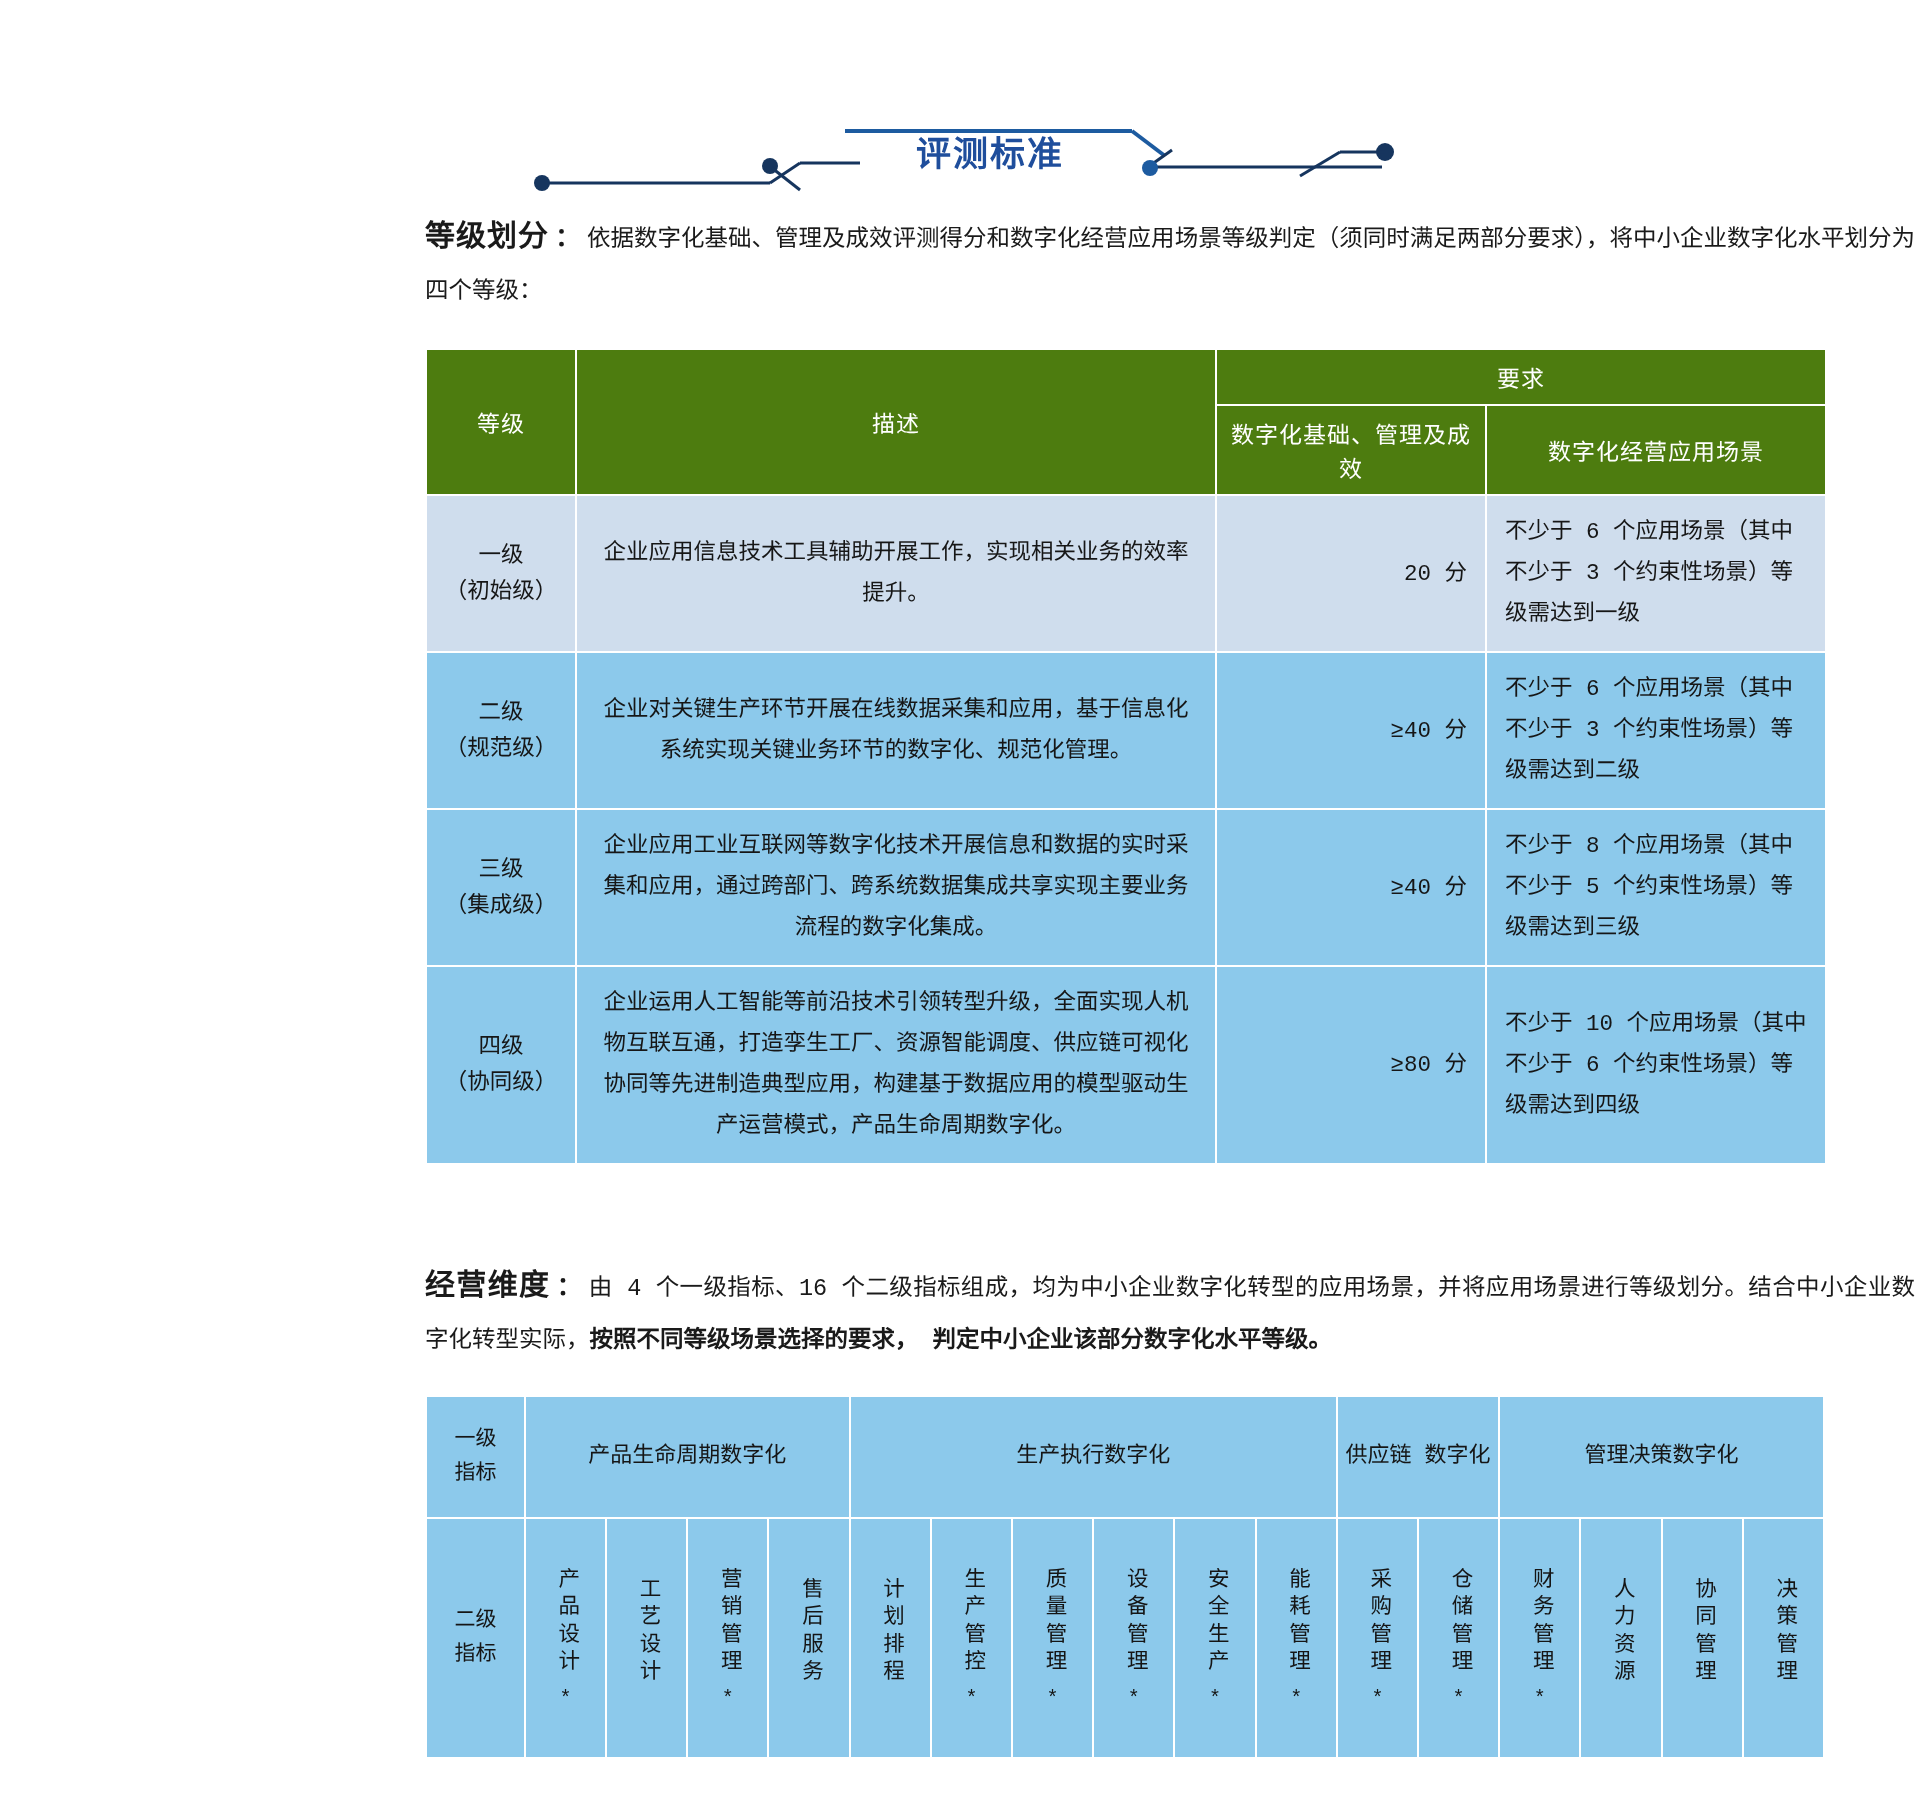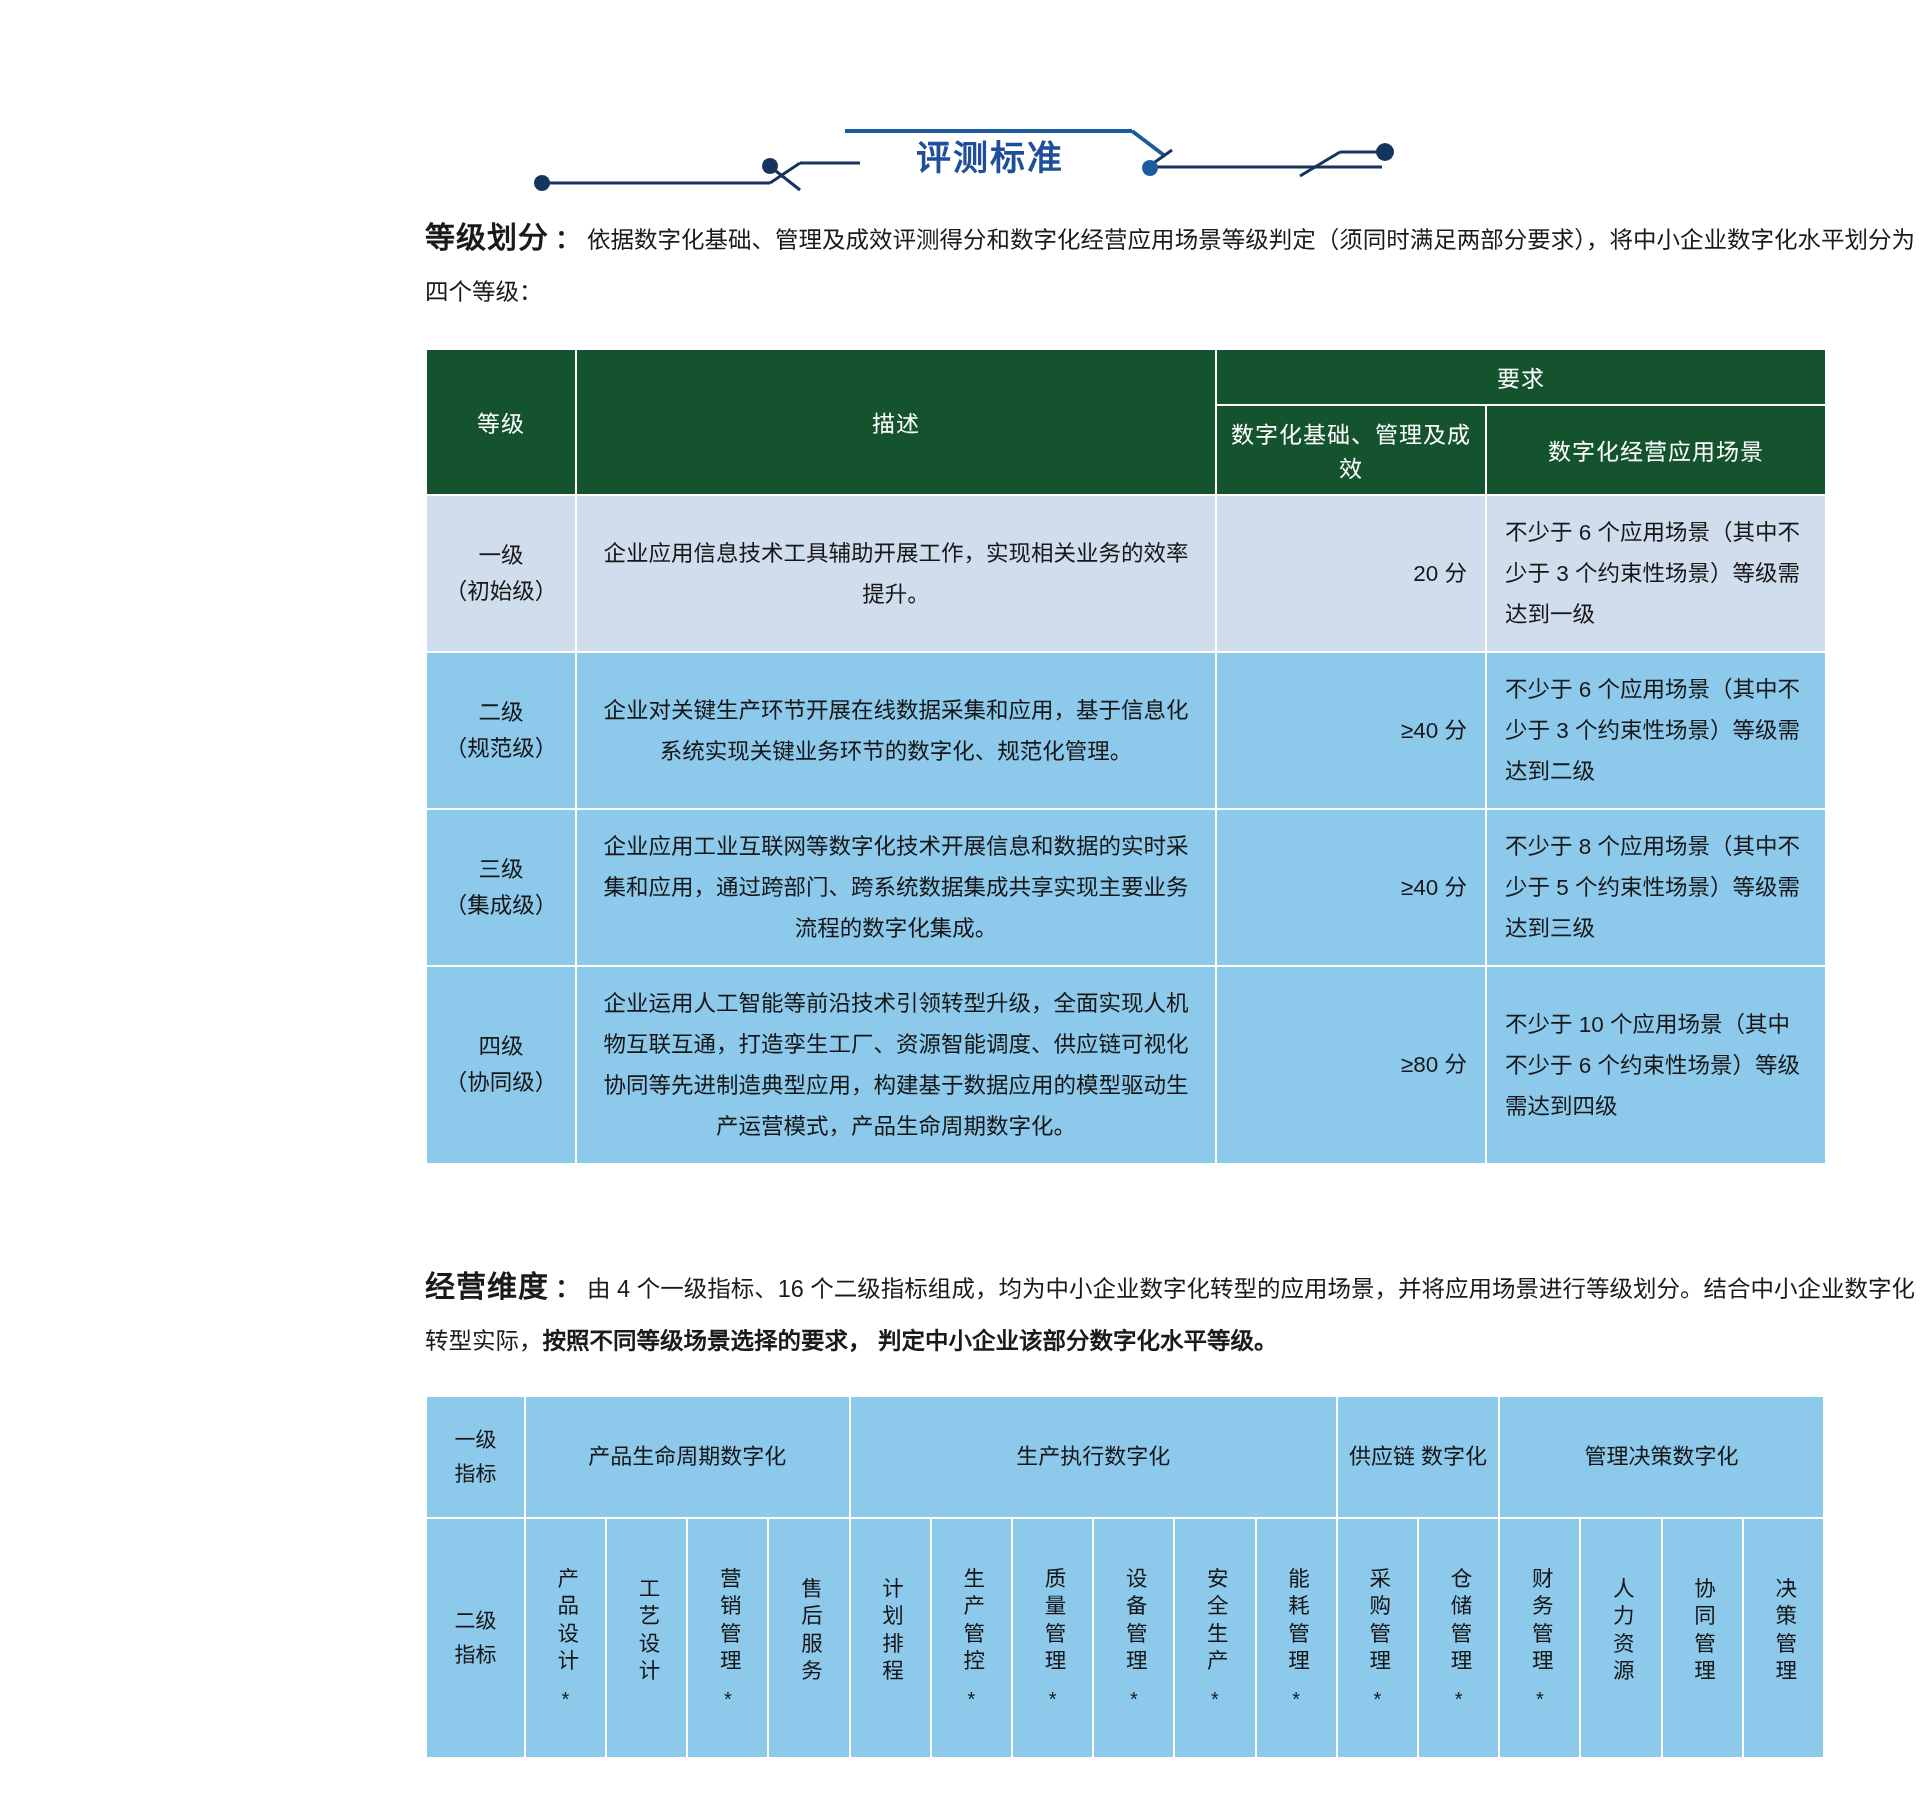--- a/index.html
+++ b/index.html
@@ -12,20 +12,21 @@
     height: 1797px;
     font-family: "Liberation Sans", "DejaVu Sans", sans-serif;
     color: #000000;
     position: relative;
     overflow: hidden;
   }
   .page {
     position: relative;
     width: 1920px;
     height: 1382px;
+    font-family: Liberation Mono, monospace;
   }
 
   
   .header-banner {
     position: relative;
     height: 150px;
     width: 1920px;
   }
   .header-svg {
     position: absolute;
@@ -84,21 +85,21 @@
     border-collapse: collapse;
     width: 1400px;
     margin-top: 30px;
     table-layout: fixed;
   }
   .level-table th, .level-table td {
     border: 2px solid #ffffff;
     vertical-align: middle;
   }
   .level-table thead th {
-    background: #14532d;
+    background: #4d7c0f;
     color: #ffffff;
     font-weight: normal;
     font-size: 23px;
     text-align: center;
     padding: 10px 6px;
     letter-spacing: 1px;
   }
   .level-table thead th.req-top { font-size: 23px; }
 
   .col-level  { width: 150px; }

